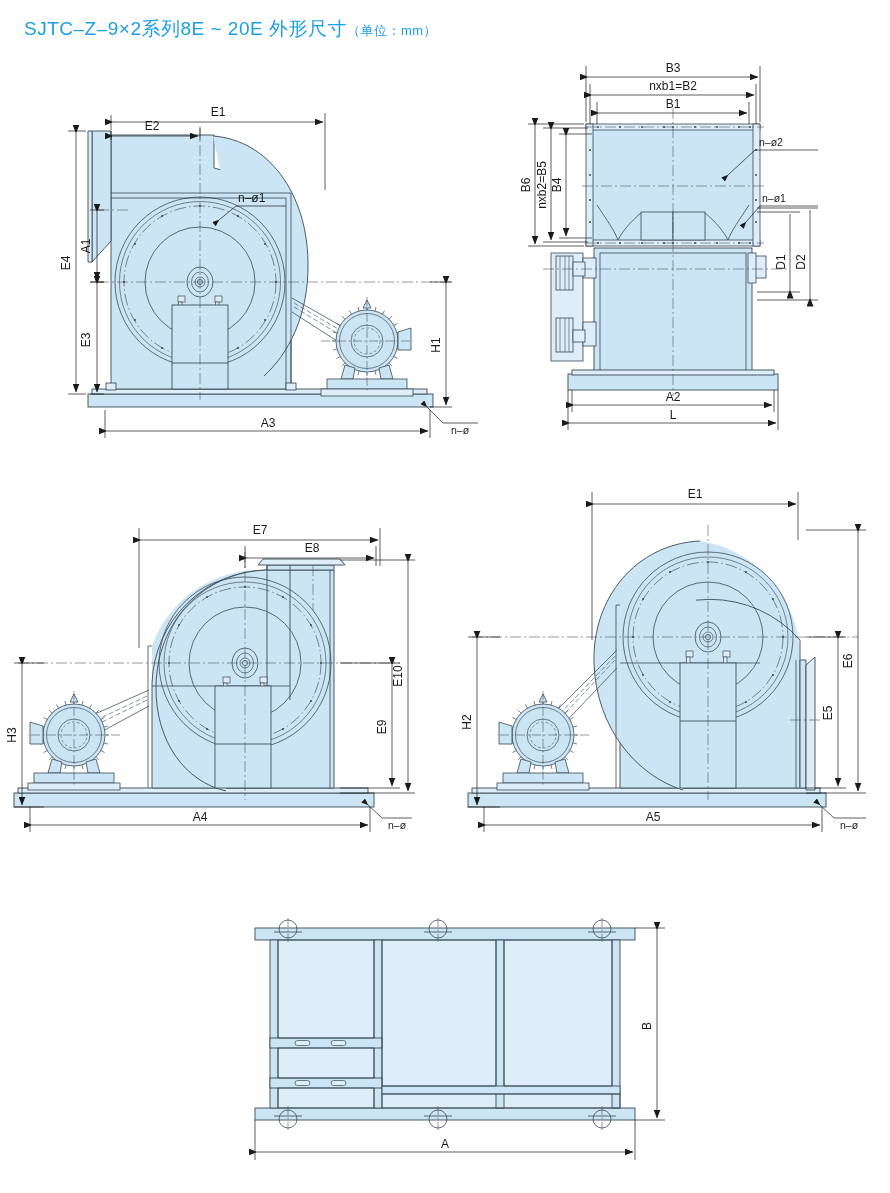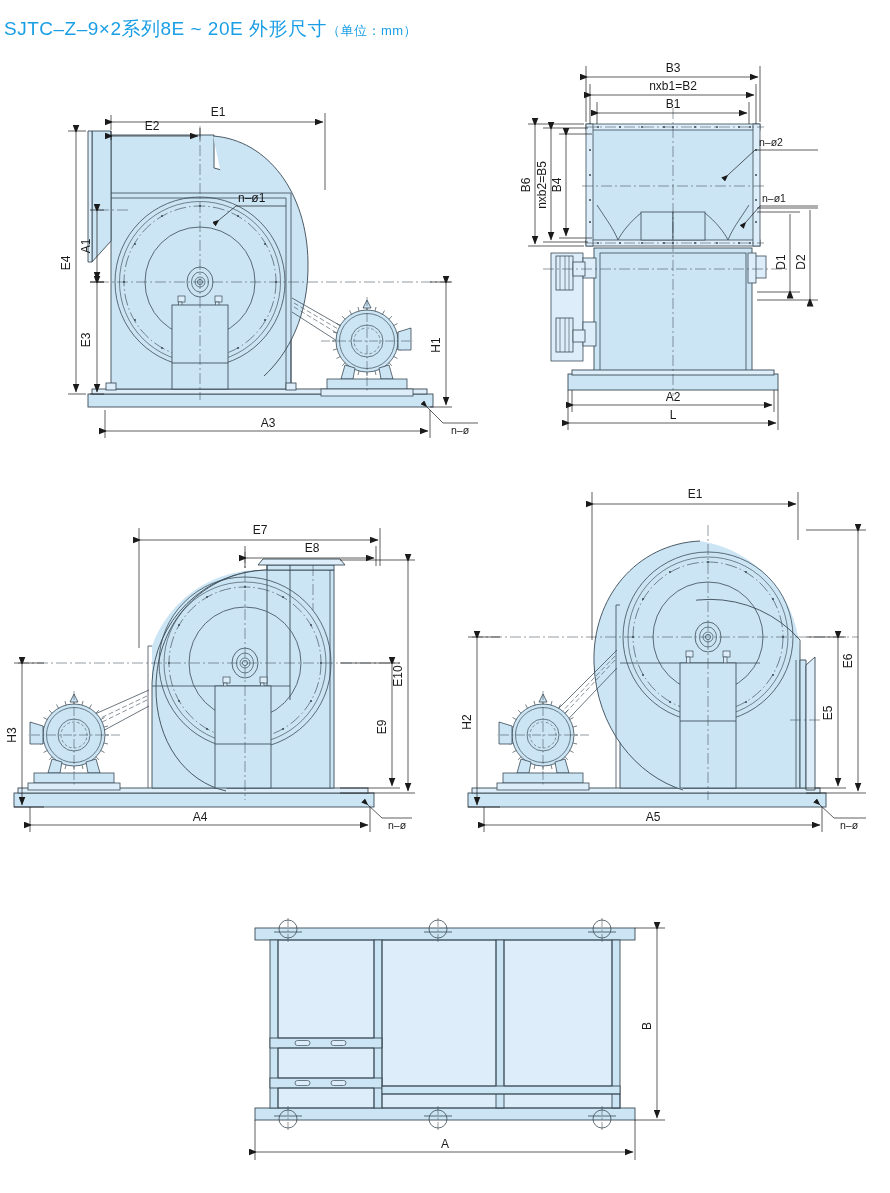--- a/index.html
+++ b/index.html
@@ -1,21 +1,21 @@
 <!DOCTYPE html>
 <html><head>
 <meta charset="utf-8">
 <style>
   html,body{margin:0;padding:0;background:#ffffff;}
   body{
     width:890px;height:1193px;position:relative;overflow:hidden;
     font-family:"Liberation Sans","DejaVu Sans",sans-serif;
   }
   #title{
-    position:absolute;left:4px;top:16px;
+    position:absolute;left:24px;top:16px;
     font-size:19px;color:#1a9ee5;letter-spacing:.5px;white-space:nowrap;
   }
   #title .unit{font-size:13px;}
   svg{position:absolute;left:0;top:0;width:890px;height:1193px;display:block;}
   .dimtext{
     font-family:"Liberation Sans","DejaVu Sans",sans-serif;
     font-size:12px;fill:#1a1a1a;
   }
   .dimtext.sm{font-size:10.5px;}
 </style>

